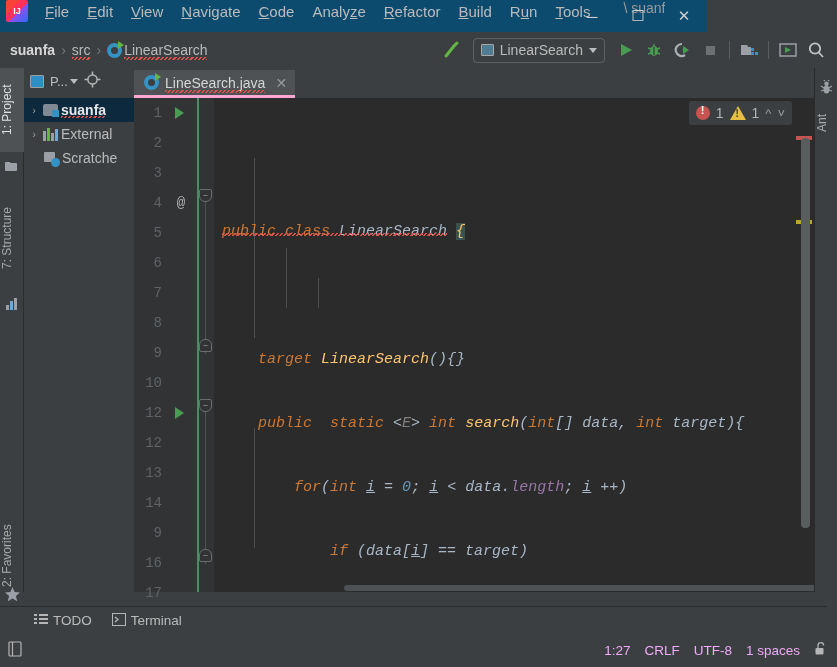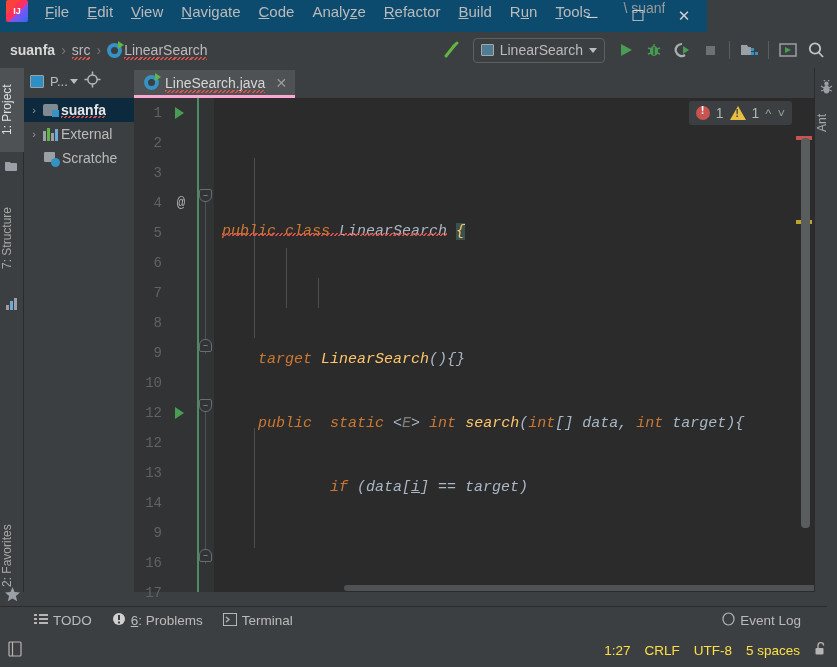--- a/index.html
+++ b/index.html
@@ -222,21 +222,21 @@
   }
   .btitem { display:flex; align-items:center; gap:5px; color:#bbbbbb; font-size:13.5px; padding:0 10px; height:100%;}
   .btitem u { text-decoration: underline; }
 
   
   .statusbar {
     position:absolute; left:0; bottom:0; width:837px; height:33px;
     background:#3c3f41; display:flex; align-items:center;
   }
   .st-right { margin-left:auto; display:flex; align-items:center; gap:14px; padding-right:10px; }
-  .st-item { color:#fde047; font-size:13.5px; }
+  .st-item { color:#f0abfc; font-size:13.5px; }
 </style>
 </head>
 <body>
 
 <div id="app">
 
   <div class="titlebar">
     <div class="app-logo"></div>
     <div class="menu">
       <div class="menu-item"><span class="mn">F</span><span title="File">ile</span></div>
@@ -451,20 +451,21 @@
       <div class="code">
         <div class="indentguide" style="left:40px; top:60px; height:180px;"></div>
         <div class="indentguide" style="left:72px; top:150px; height:60px;"></div>
         <div class="indentguide" style="left:104px; top:180px; height:30px;"></div>
         <div class="indentguide" style="left:40px; top:330px; height:120px;"></div>
 
         <div class="cl"><span class="err-squig"><span class="kw">public</span> <span class="kw">class</span> <span class="clsname">LinearSearch</span></span> <span class="brace-hl">{</span></div>
         <div class="cl"></div>
         <div class="cl">    <span class="kw">target</span> <span class="fn">LinearSearch</span>(){}</div>
         <div class="cl">    <span class="kw">public</span>  <span class="kw">static</span> &lt;<span class="gen">E</span>&gt; <span class="kw">int</span> <span class="fn">search</span>(<span class="kw">int</span>[] data, <span class="kw">int</span> target){</div>
+        <div class="cl">        <span class="kw">for</span>(<span class="kw">int</span> <span class="loc">i</span> = <span class="num">0</span>; <span class="loc">i</span> &lt; data.<span class="prop">length</span>; <span class="loc">i</span> ++)</div>
         <div class="cl">            <span class="kw">if</span> (data[<span class="loc">i</span>] == target)</div>
         
         
         
         
         
         
         
         
         
@@ -515,59 +516,41 @@
             <rect x="0" y="5" width="3" height="2" fill="#b5b5b5"></rect>
             <rect x="5" y="5" width="9" height="2" fill="#b5b5b5"></rect>
             <rect x="0" y="9" width="3" height="2" fill="#b5b5b5"></rect>
             <rect x="5" y="9" width="9" height="2" fill="#b5b5b5"></rect>
           </svg>
       </span>
       <span>TODO</span>
     </div>
     <div class="btitem">
       <span>
-        <svg width="14" height="14" viewBox="0 0 14 14">
-            <circle cx="7" cy="7" r="6" fill="#d0d0d0"></circle>
-            <rect x="6" y="3" width="2" height="5" fill="#3c3f41"></rect>
-            <rect x="6" y="9.5" width="2" height="2" fill="#3c3f41"></rect>
-          </svg>
-      </span>
-      <span><u>6</u>: Problems</span>
-    </div>
-    <div class="btitem">
-      <span>
         <svg width="14" height="13" viewBox="0 0 14 13">
             <rect x="0.5" y="0.5" width="13" height="12" stroke="#b5b5b5" stroke-width="1" fill="none"></rect>
             <path d="M3 4 L6 6.5 L3 9" stroke="#b5b5b5" stroke-width="1.3" fill="none"></path>
           </svg>
       </span>
       <span>Terminal</span>
-    </div>
-    <div class="btitem" style="margin-left:auto;margin-right:16px;">
-      <span>
-        <svg width="13" height="14" viewBox="0 0 13 14">
-            <path d="M6.5 1 C10 1 12 4 12 7 C12 10 10 13 6.5 13 C3 13 1 10 1 7 C1 4 3 1 6.5 1 Z" stroke="#b5b5b5" stroke-width="1.2" fill="none"></path>
-          </svg>
-      </span>
-      <span>Event Log</span>
     </div>
   </div>
 
   <div class="statusbar">
     <div style="margin-left:8px;">
       <svg width="15" height="16" viewBox="0 0 15 16">
           <rect x="1" y="1" width="12" height="14" rx="1" stroke="#b5b5b5" stroke-width="1.2" fill="none"></rect>
           <line x1="4.5" y1="1" x2="4.5" y2="15" stroke="#b5b5b5" stroke-width="1.2"></line>
         </svg>
     </div>
     <div class="st-right">
       <span class="st-item">1:27</span>
       <span class="st-item">CRLF</span>
       <span class="st-item">UTF-8</span>
-      <span class="st-item">5 spaces</span>
+      <span class="st-item">1 spaces</span>
       <span>
         <svg width="13" height="15" viewBox="0 0 13 15">
             <path d="M4 7 V4.5 A2.8 2.8 0 0 1 9.6 4.5" stroke="#b5b5b5" stroke-width="1.3" fill="none"></path>
             <rect x="1.5" y="7" width="8" height="6.5" rx="1" fill="#b5b5b5"></rect>
           </svg>
       </span>
     </div>
   </div>
 
 </div>

